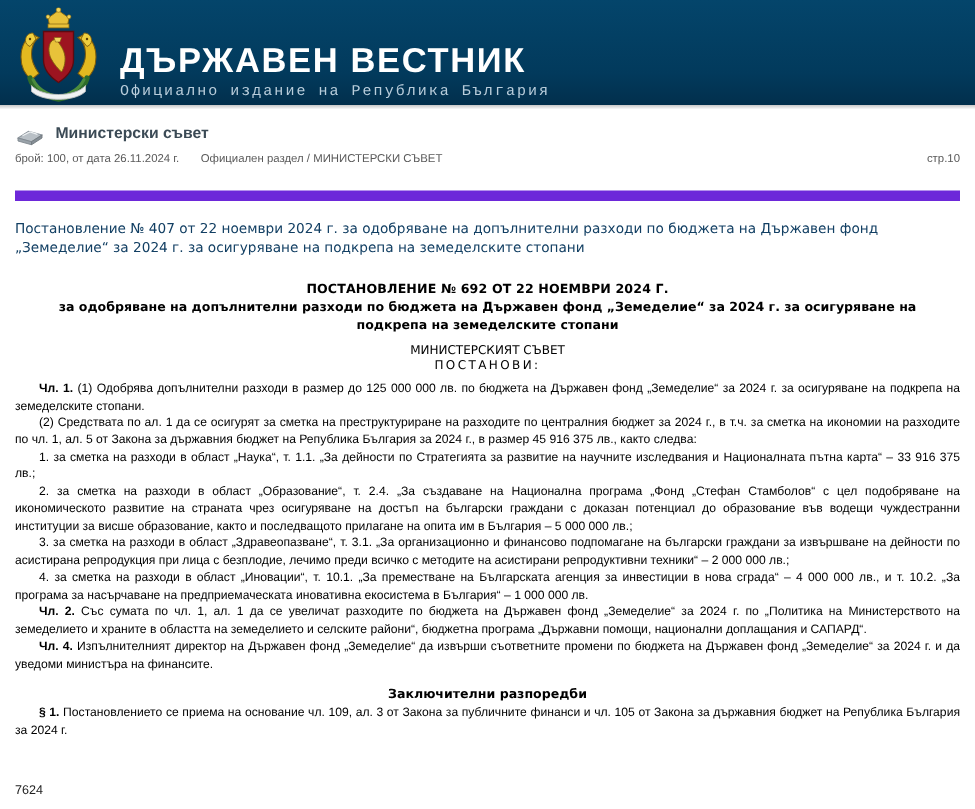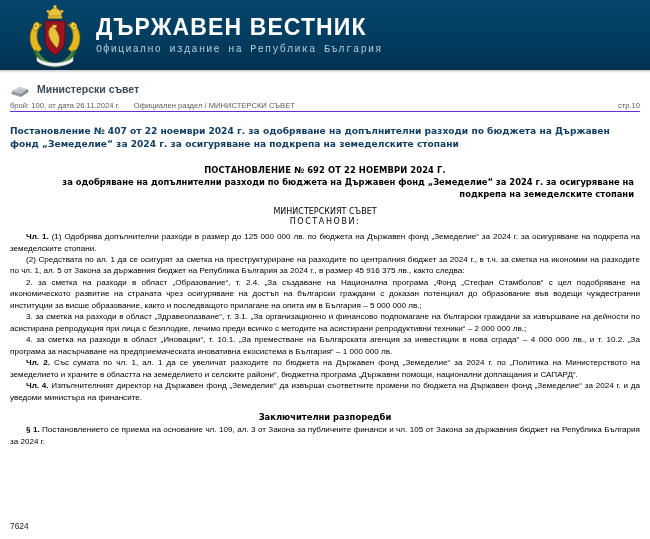--- a/index.html
+++ b/index.html
@@ -21,22 +21,22 @@
     position: relative;
     height: 70px;
     background: #023a5c;
     background: linear-gradient(180deg, #04456b 0%, #023a5c 70%, #022f4c 100%);
     display: flex;
     align-items: center;
     overflow: hidden;
   }
   .masthead-inner {
     display: flex;
-    align-items: center;
-    padding-left: 24px;
+    align-items: flex-end;
+    padding-left: 8px;
   }
   .coat-of-arms {
     width: 62px;
     height: 64px;
     flex: none;
     position: relative;
     top: 2px;
   }
   .masthead-titles {
     margin-left: 10px;
@@ -84,22 +84,22 @@
   .section-name {
     font-size: 10.5px;
     font-weight: bold;
     color: #3b4a55;
     font-family: "Liberation Sans", sans-serif;
   }
   .crumb-row {
     display: flex;
     align-items: baseline;
     justify-content: space-between;
-    border-bottom: 1px solid #6d28d9;
-    padding: 3px 0 1px 0;
+    border-bottom: 7px solid #6d28d9;
+    padding: 3px 0 17px 0;
     margin-top: 2px;
   }
   .crumb-left {
     font-size: 7.6px;
     color: #5a5a5a;
     font-family: "Liberation Sans", sans-serif;
     white-space: nowrap;
   }
   .crumb-left .crumb-sep {
     display: inline-block;
@@ -111,21 +111,21 @@
     font-family: "Liberation Sans", sans-serif;
     white-space: nowrap;
   }
 
   
   .doc {
     padding: 0 10px;
   }
   .doc-title {
     color: #123f63;
-    font-weight: bold;
+    font-weight: normal;
     font-size: 9.1px;
     line-height: 1.45;
     margin-top: 13px;
     font-family: "DejaVu Sans", sans-serif;
   }
 
   .act-head {
     text-align: center;
     margin-top: 14px;
   }
@@ -135,21 +135,20 @@
     letter-spacing: 0.1px;
     font-family: "DejaVu Sans", sans-serif;
   }
   .act-head-line2 {
     font-weight: bold;
     font-size: 8.4px;
     line-height: 1.35;
     margin-top: 2px;
     padding: 0 6px;
     font-family: "DejaVu Sans", sans-serif;
-    text-align: right;
   }
   .issuer {
     text-align: center;
     font-size: 8px;
     margin-top: 7px;
     font-family: "DejaVu Sans", sans-serif;
   }
   .enacts {
     text-align: center;
     font-size: 8px;
@@ -275,20 +274,21 @@
       <div class="act-head-line1">ПОСТАНОВЛЕНИЕ № 692 ОТ 22 НОЕМВРИ 2024 Г.</div>
       <div class="act-head-line2">за одобряване на допълнителни разходи по бюджета на Държавен фонд „Земеделие“ за 2024 г. за осигуряване на подкрепа на земеделските стопани</div>
     </div>
 
     <div class="issuer">МИНИСТЕРСКИЯТ СЪВЕТ</div>
     <div class="enacts">ПОСТАНОВИ:</div>
 
     <div class="body-block" id="articles">
         <p class="para"><b>Чл. 1.</b><span> (1) Одобрява допълнителни разходи в размер до 125 000 000 лв. по бюджета на Държавен фонд „Земеделие“ за 2024 г. за осигуряване на подкрепа на земеделските стопани.</span></p>
         <p class="para"><span>(2) Средствата по ал. 1 да се осигурят за сметка на преструктуриране на разходите по централния бюджет за 2024 г., в т.ч. за сметка на икономии на разходите по чл. 1, ал. 5 от Закона за държавния бюджет на Република България за 2024 г., в размер 45 916 375 лв., както следва:</span></p>
+        <p class="para"><span>1. за сметка на разходи в област „Наука“, т. 1.1. „За дейности по Стратегията за развитие на научните изследвания и Националната пътна карта“ – 33 916 375 лв.;</span></p>
         <p class="para"><span>2. за сметка на разходи в област „Образование“, т. 2.4. „За създаване на Национална програма „Фонд „Стефан Стамболов“ с цел подобряване на икономическото развитие на страната чрез осигуряване на достъп на български граждани с доказан потенциал до образование във водещи чуждестранни институции за висше образование, както и последващото прилагане на опита им в България – 5 000 000 лв.;</span></p>
         <p class="para"><span>3. за сметка на разходи в област „Здравеопазване“, т. 3.1. „За организационно и финансово подпомагане на български граждани за извършване на дейности по асистирана репродукция при лица с безплодие, лечимо преди всичко с методите на асистирани репродуктивни техники“ – 2 000 000 лв.;</span></p>
         <p class="para"><span>4. за сметка на разходи в област „Иновации“, т. 10.1. „За преместване на Българската агенция за инвестиции в нова сграда“ – 4 000 000 лв., и т. 10.2. „За програма за насърчаване на предприемаческата иновативна екосистема в България“ – 1 000 000 лв.</span></p>
         <p class="para"><b>Чл. 2.</b><span> Със сумата по чл. 1, ал. 1 да се увеличат разходите по бюджета на Държавен фонд „Земеделие“ за 2024 г. по „Политика на Министерството на земеделието и храните в областта на земеделието и селските райони“, бюджетна програма „Държавни помощи, национални доплащания и САПАРД“.</span></p>
         <p class="para"><b>Чл. 4.</b><span> Изпълнителният директор на Държавен фонд „Земеделие“ да извърши съответните промени по бюджета на Държавен фонд „Земеделие“ за 2024 г. и да уведоми министъра на финансите.</span></p>
       </div>
 
     <div class="subhead">Заключителни разпоредби</div>
     <div id="provisions">
         <p class="para"><b>§ 1.</b><span> Постановлението се приема на основание чл. 109, ал. 3 от Закона за публичните финанси и чл. 105 от Закона за държавния бюджет на Република България за 2024 г.</span></p>

